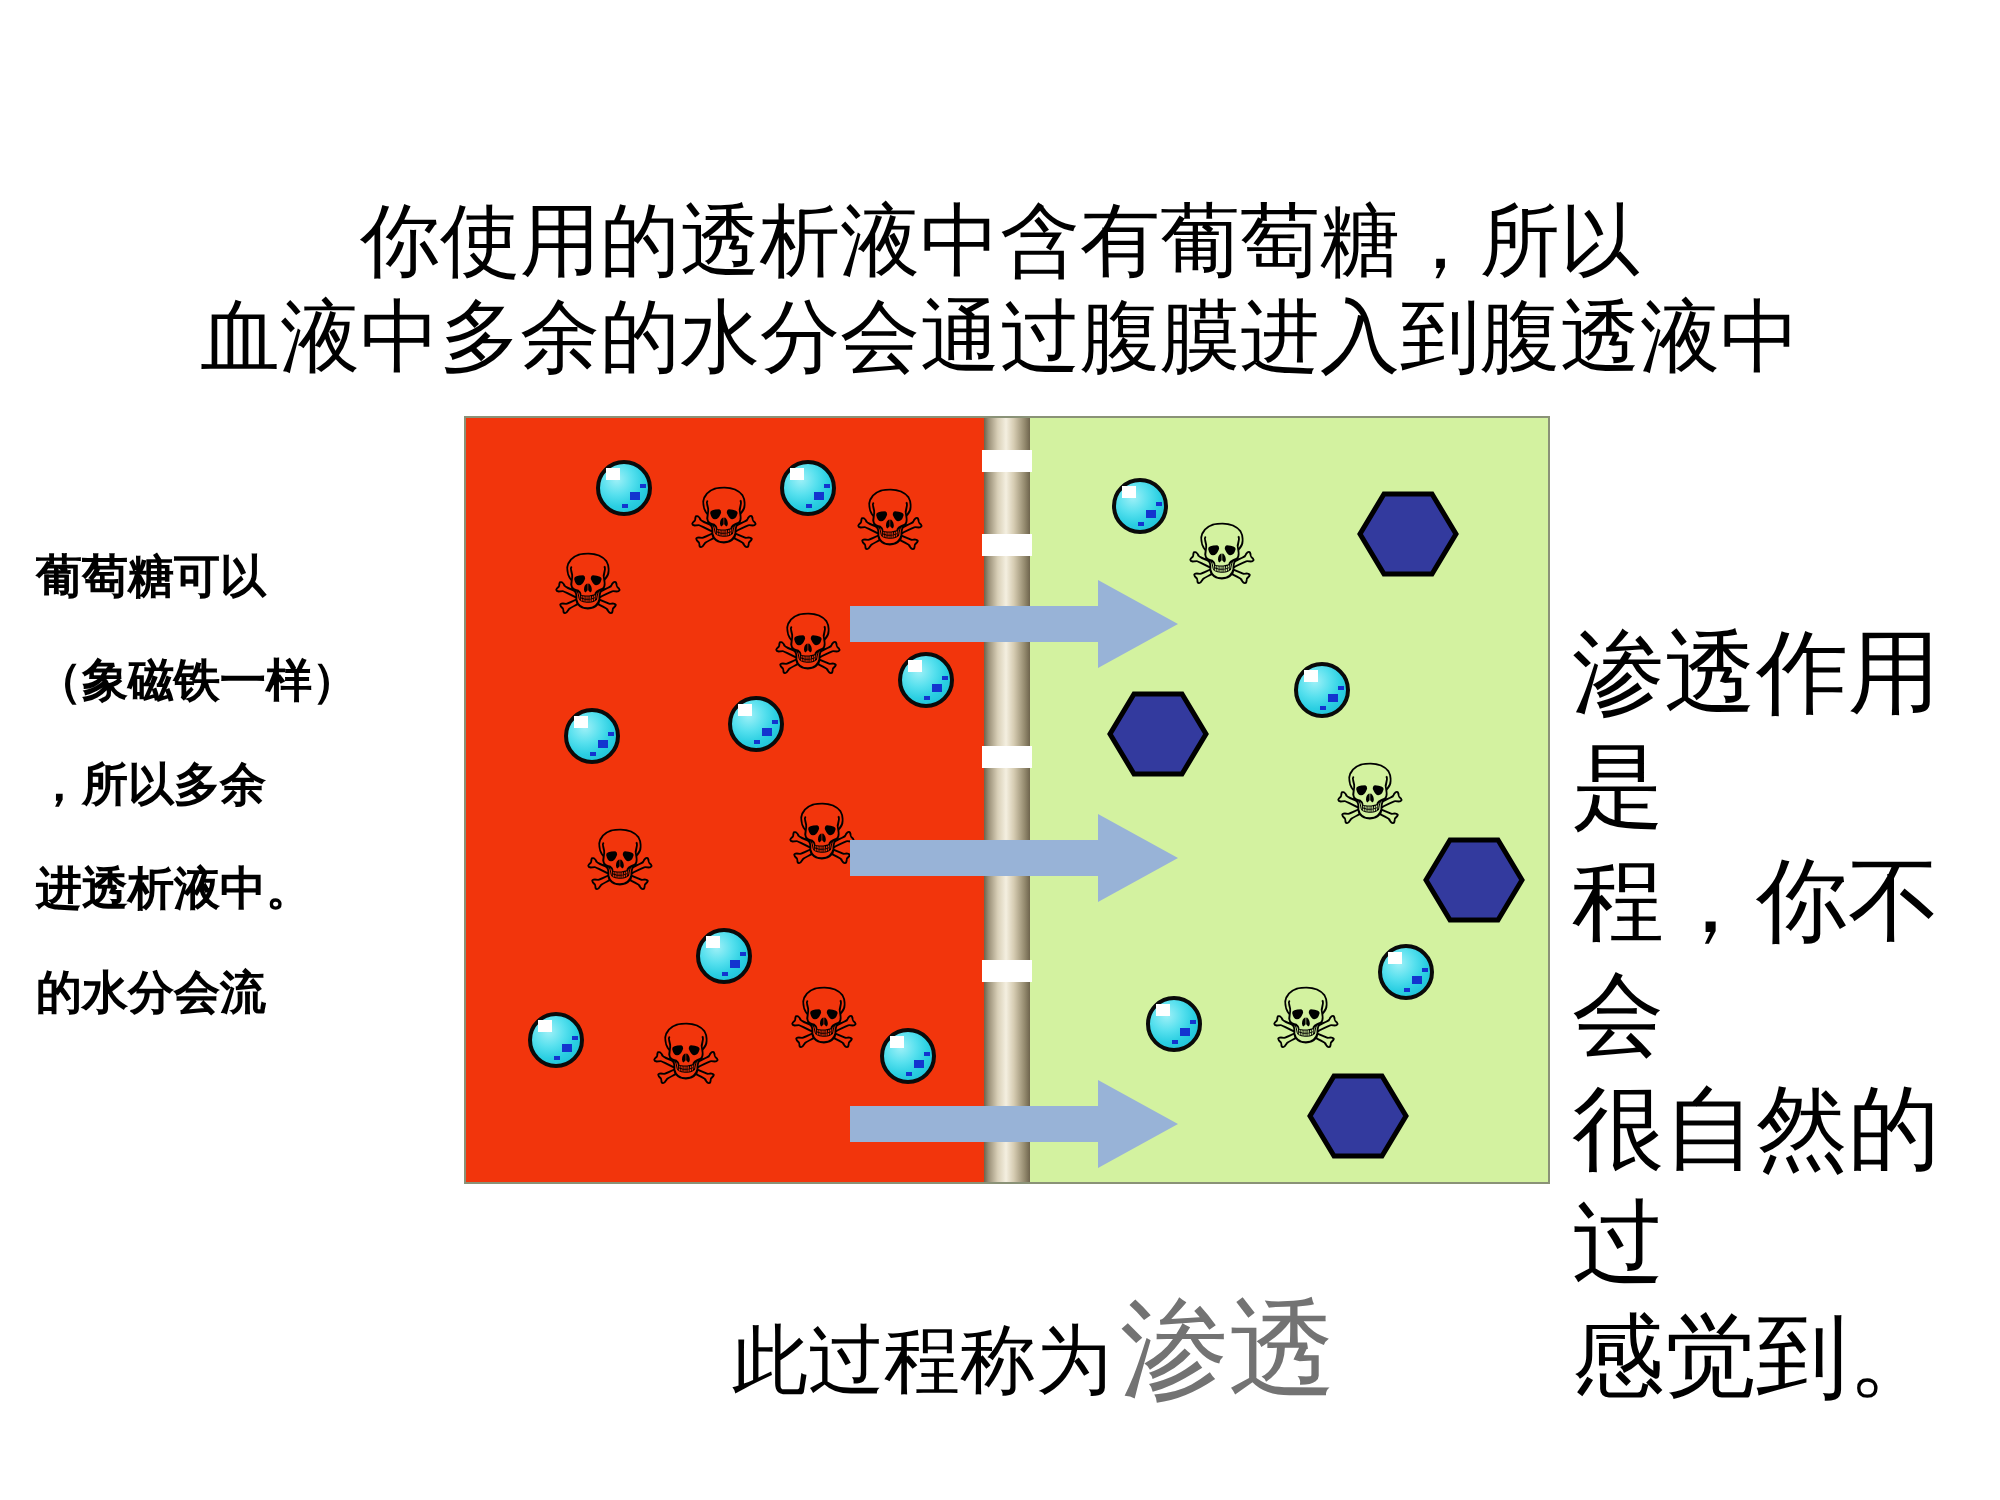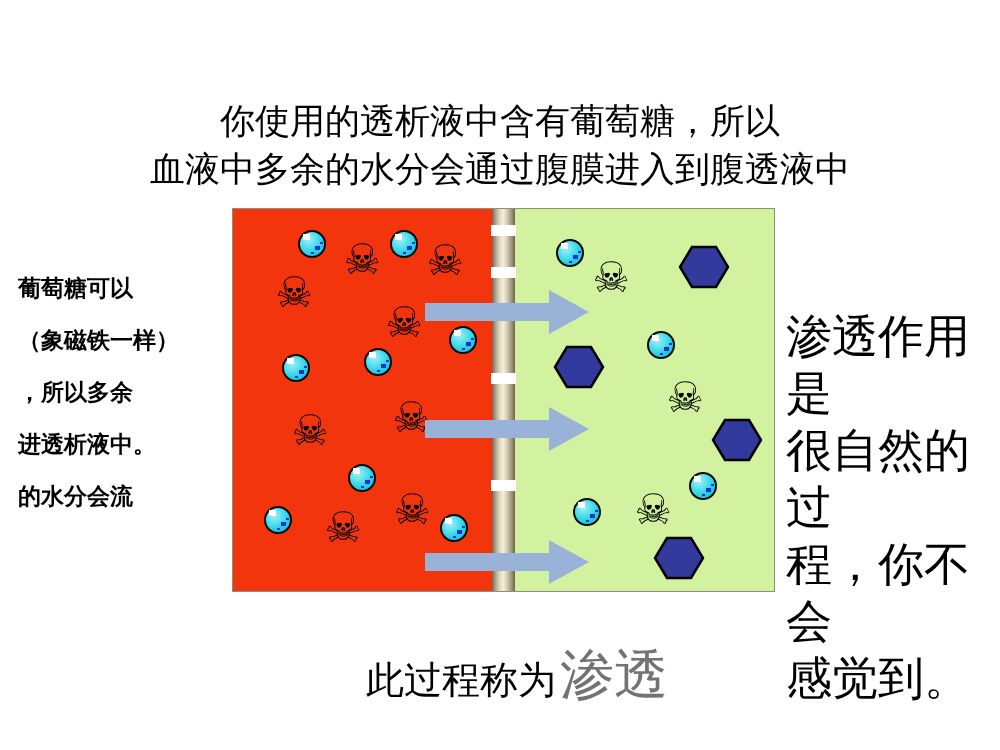--- a/index.html
+++ b/index.html
@@ -1,20 +1,20 @@
 <!DOCTYPE html>
 <html><head>
 <meta charset="utf-8">
 <style>
   html,body{margin:0;padding:0;background:#fff;}
   .slide{position:relative;width:1000px;height:750px;background:#fff;overflow:hidden;
          font-family:"Liberation Sans",sans-serif;color:#000;}
 
   .title{position:absolute;top:97px;left:0;width:100%;text-align:center;
-         font-size:35px;line-height:48px;font-weight:500;}
+         font-size:40px;line-height:48px;font-weight:500;}
 
   .left-note{position:absolute;left:18px;top:262px;width:222px;
              font-size:23px;line-height:52px;font-weight:700;}
   .right-note{position:absolute;left:786px;top:308px;width:210px;
               font-size:46px;line-height:57px;font-weight:500;}
 
   .diagram{position:absolute;left:232px;top:208px;width:543px;height:384px;}
   .frame{position:absolute;inset:0;border:1px solid #8a9277;z-index:30;pointer-events:none;}
   .zone{position:absolute;top:0;bottom:0;}
   .blood{left:0;width:260px;}
@@ -53,22 +53,22 @@
   <div class="left-note">
     <div>葡萄糖可以</div>
     <div>（象磁铁一样）</div>
     <div>，所以多余</div>
     <div>进透析液中。</div>
     <div>的水分会流</div>
   </div>
 
   <div class="right-note">
     <div>渗透作用是</div>
+    <div>程，你不会</div>
     <div>很自然的过</div>
-    <div>程，你不会</div>
     <div>感觉到。</div>
   </div>
 
   <div class="diagram">
     <div class="zone blood" style="background: rgb(242, 53, 12);"></div>
     <div class="membrane"></div>
     <div class="zone dialysate" style="background: rgb(211, 242, 160);"></div>
     <div class="water" style="left: 66px; top: 22px; background: radial-gradient(circle at 35% 32%, rgb(159, 240, 247) 0%, rgb(86, 224, 238) 35%, rgb(43, 207, 226) 60%, rgb(23, 183, 207) 100%);"></div>
       <div class="water" style="left: 158px; top: 22px; background: radial-gradient(circle at 35% 32%, rgb(159, 240, 247) 0%, rgb(86, 224, 238) 35%, rgb(43, 207, 226) 60%, rgb(23, 183, 207) 100%);"></div>
       <div class="water" style="left: 50px; top: 146px; background: radial-gradient(circle at 35% 32%, rgb(159, 240, 247) 0%, rgb(86, 224, 238) 35%, rgb(43, 207, 226) 60%, rgb(23, 183, 207) 100%);"></div>

